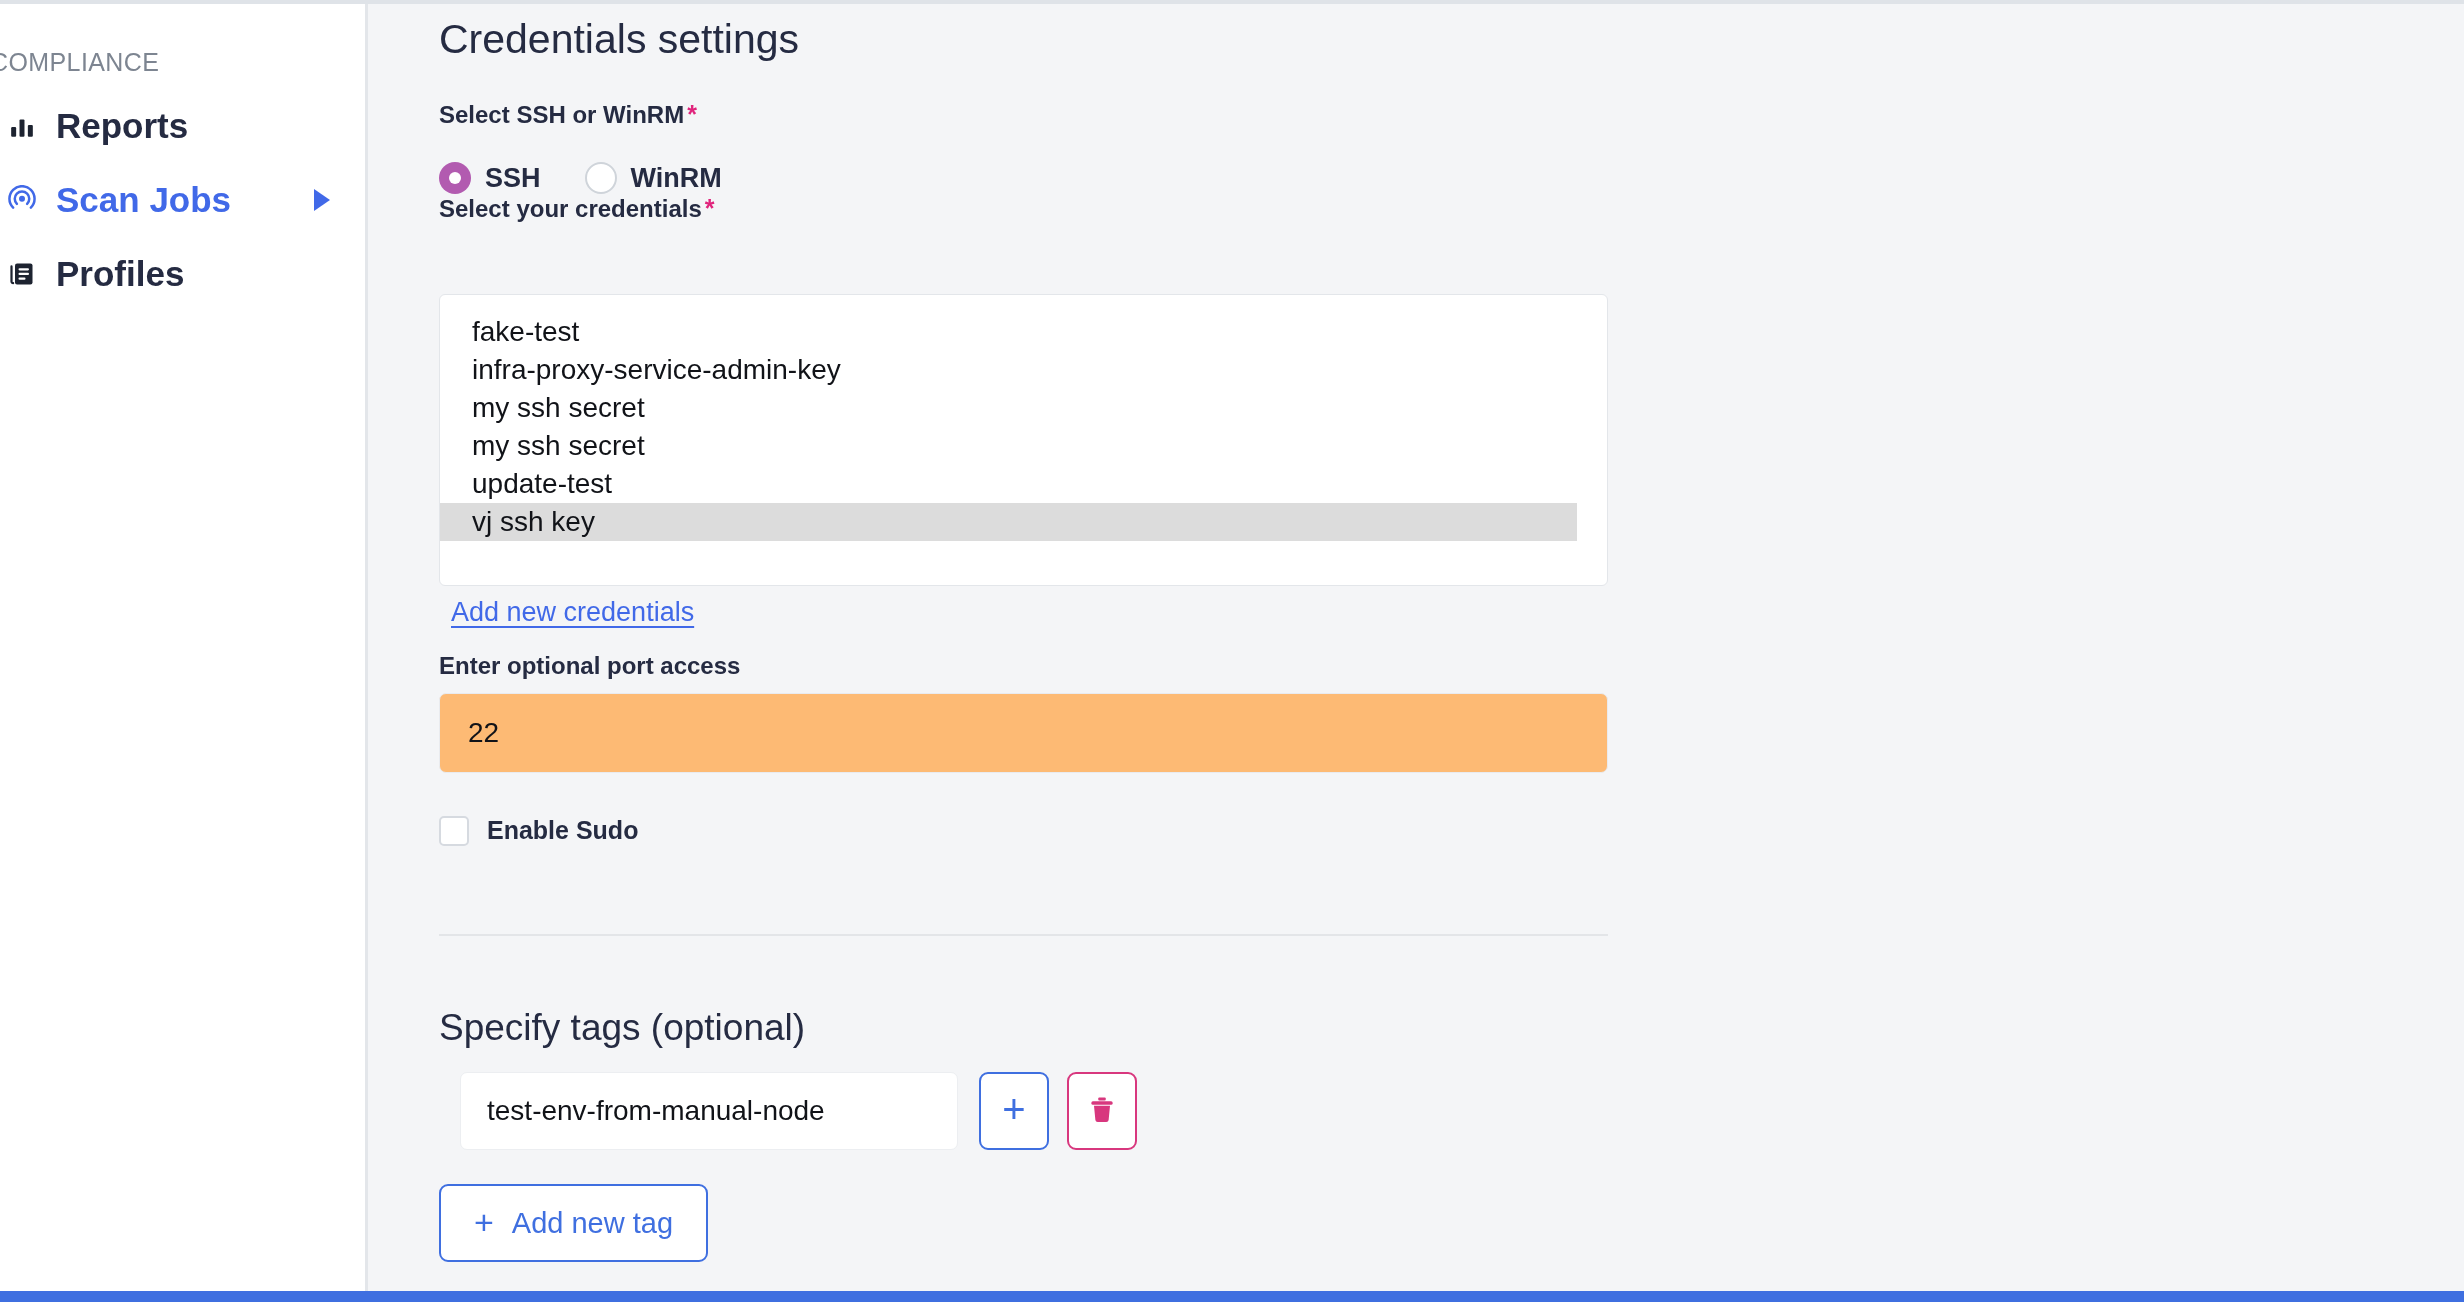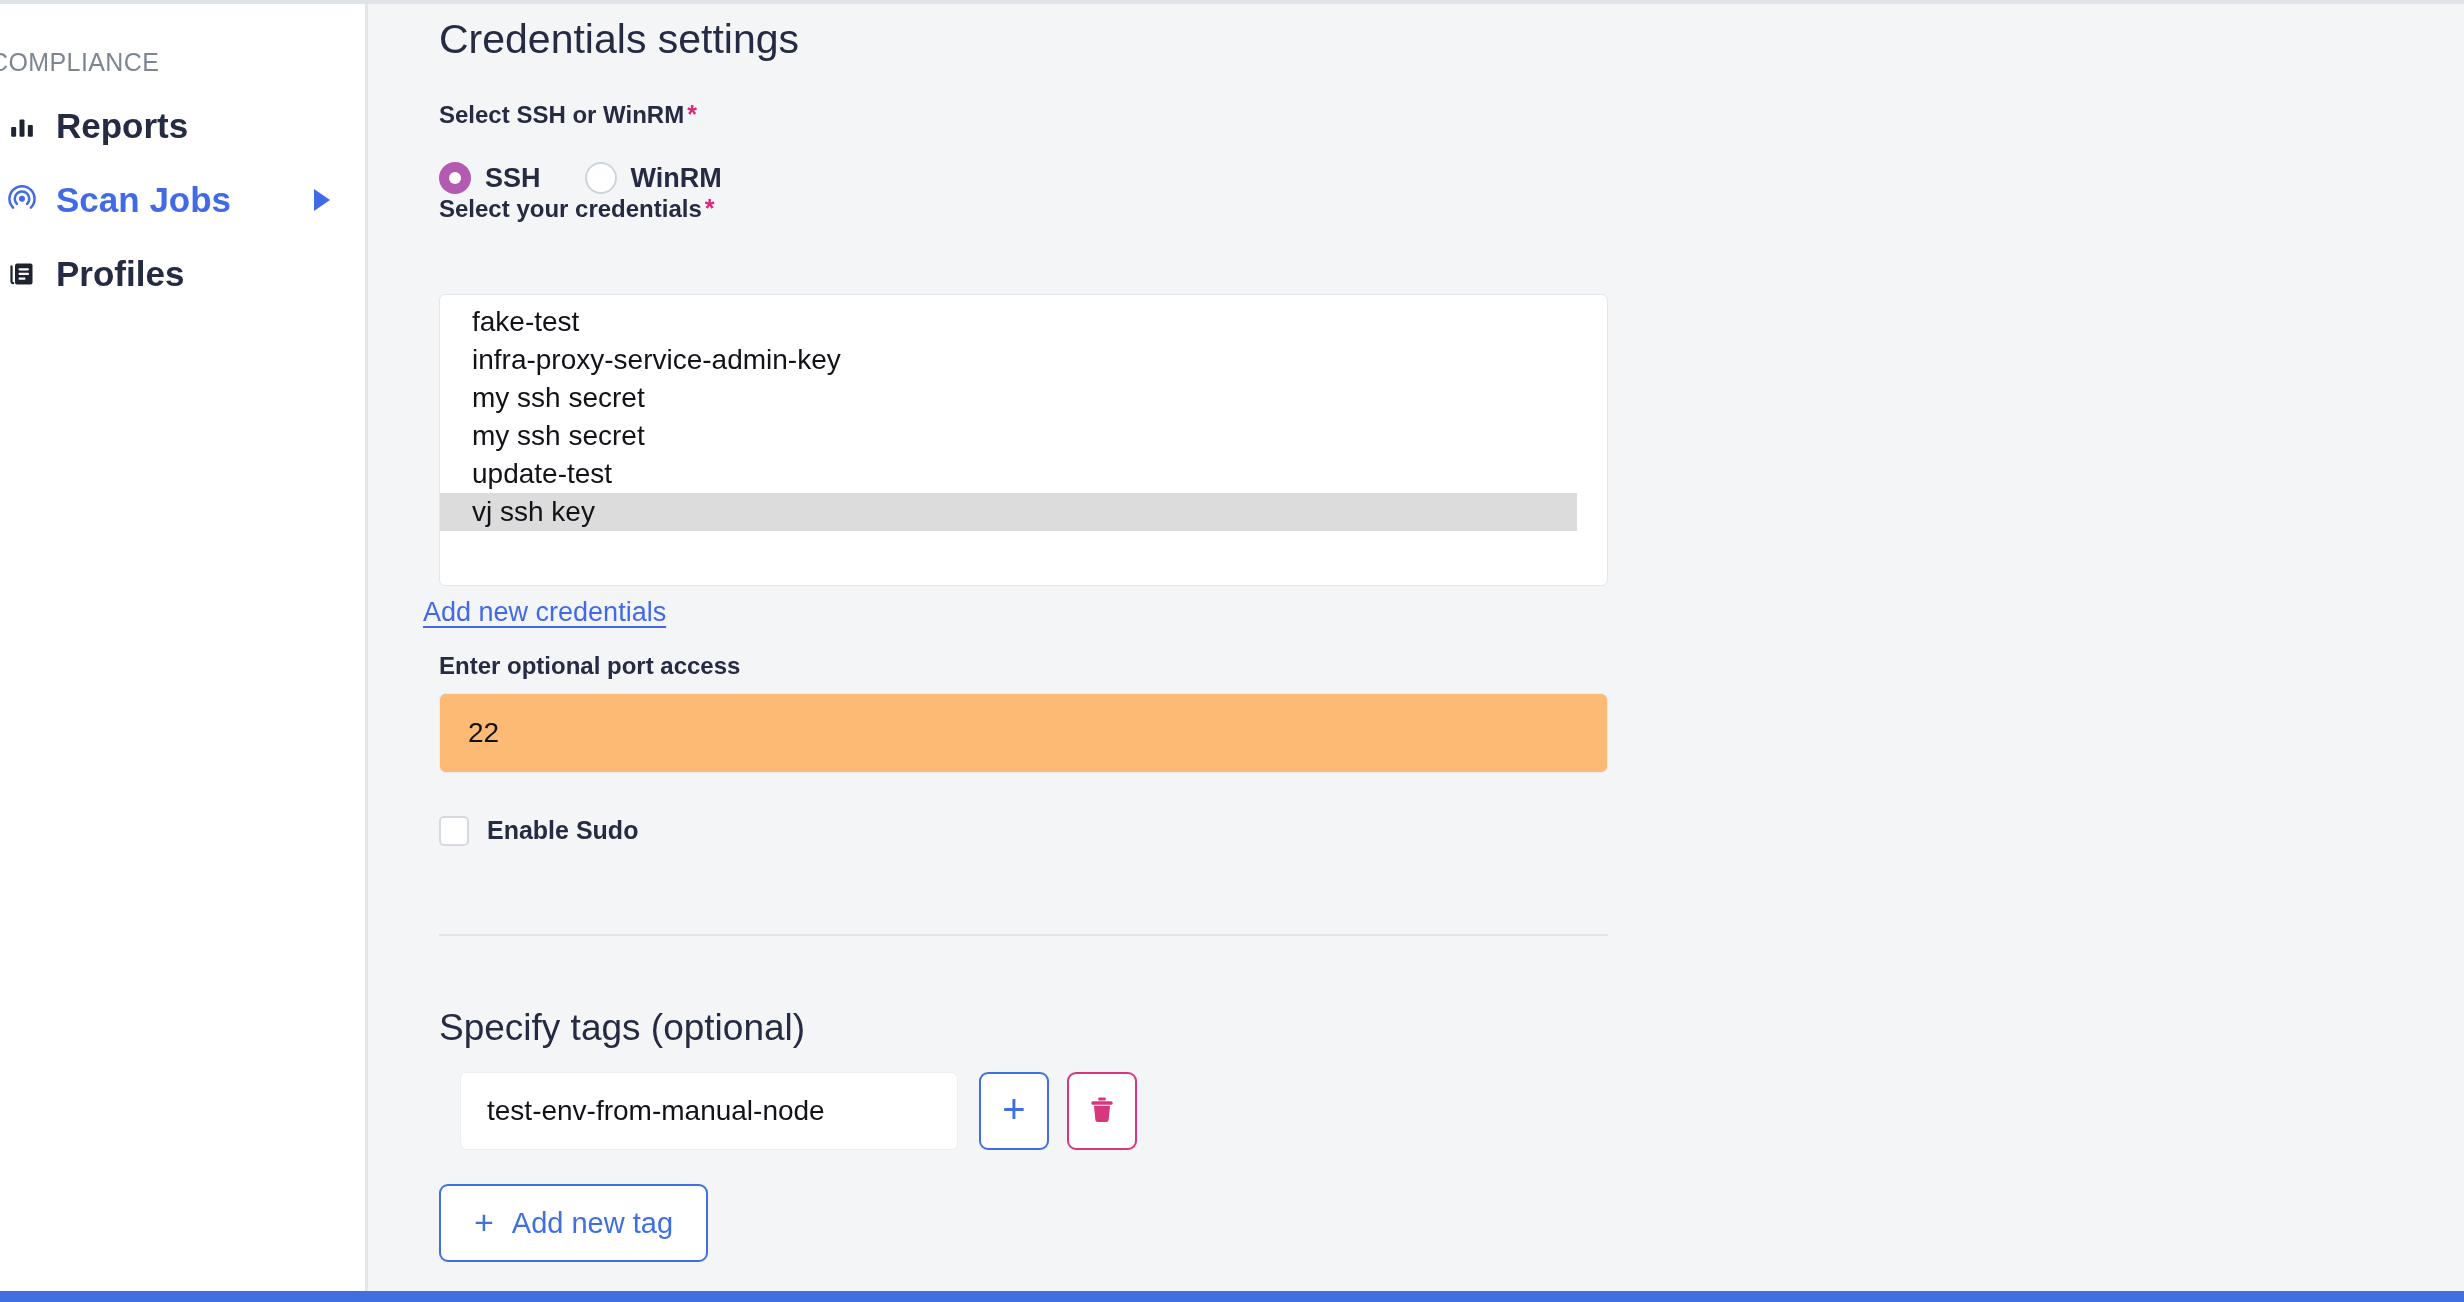--- a/index.html
+++ b/index.html
@@ -191,42 +191,42 @@
   .listbox {
     position: absolute;
     top: 290px;
     left: 68px;
     width: 1169px;
     height: 292px;
     background: #ffffff;
     border: 1.5px solid #e3e6ea;
     border-radius: 6px;
     overflow: hidden;
-    padding-top: 8px;
+    padding-top: 18px;
   }
 
   .listbox-opt {
     height: 38px;
     line-height: 38px;
     padding-left: 32px;
     font-size: 28px;
     color: #111318;
     white-space: nowrap;
     cursor: pointer;
   }
 
   .listbox-opt.selected {
     background: #dcdcdc;
     width: 1137px;
   }
 
   .link-inline {
     position: absolute;
     top: 593px;
-    left: 52px;
+    left: 80px;
     font-size: 27px;
     color: #4169e8;
     text-decoration: underline;
     text-underline-offset: 5px;
     cursor: pointer;
     white-space: nowrap;
   }
 
   
   .text-input {

